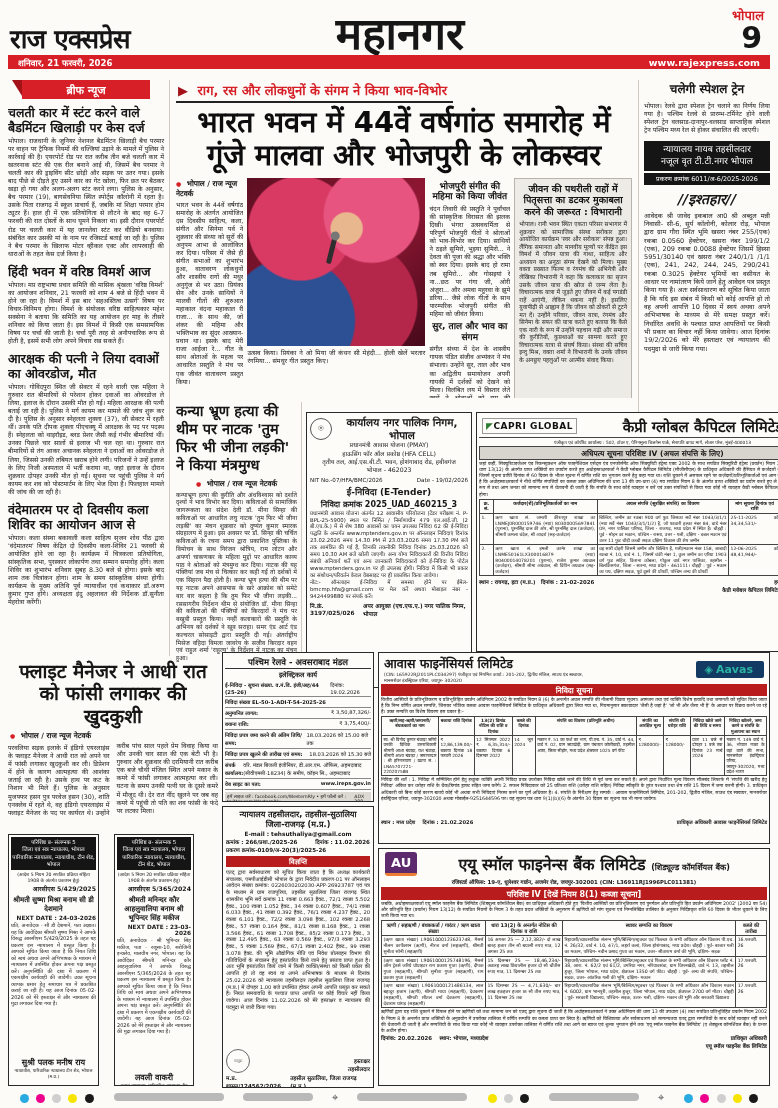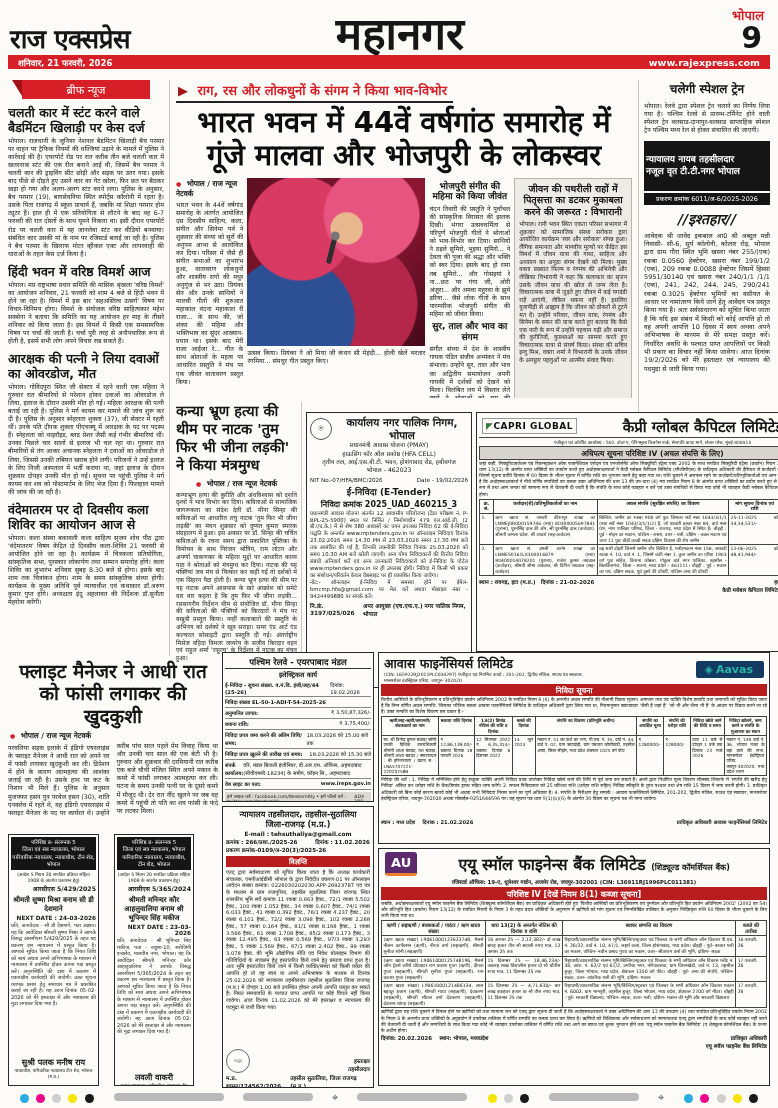--- a/index.html
+++ b/index.html
@@ -16,21 +16,21 @@
   .mh-name{left:10px;top:20px;font-size:26px;font-weight:800;letter-spacing:-0.5px;}
   .mh-center{left:250px;top:2px;width:300px;text-align:center;font-size:44px;font-weight:800;}
   .mh-city{right:14px;top:6px;font-size:13px;font-weight:bold;color:#d61f26;text-align:right;}
   .mh-page{right:16px;top:20px;font-size:30px;font-weight:800;text-align:right;}
   .redbar{left:8px;top:55px;width:762px;height:14px;background:#d61f26;color:#fff;
           display:flex;justify-content:space-between;align-items:center;padding:0 10px;box-sizing:border-box;}
   .redbar .date{font-size:8.5px;font-weight:bold;}
   .redbar .site{font-size:9.5px;font-weight:bold;}
   
   .rail-left{left:8px;top:80px;width:162px;height:576px;overflow:hidden;border-right:1px solid #cfc9bf;padding-right:5px;}
-  .brieftab{background:#d61f26;color:#fff;font-weight:normal;font-size:11px;text-align:center;
+  .brieftab{background:#d61f26;color:#fff;font-weight:bold;font-size:11px;text-align:center;
             width:96px;margin:0 auto 6px auto;padding:2px 16px;position:relative;}
   .brieftab:after{content:"";position:absolute;left:-10px;top:0;border-top:16px solid #a31218;border-left:10px solid transparent;}
   .brief h3{font-size:12.5px;line-height:1.2;font-weight:800;margin:6px 0 2px 0;}
   
   .lead{left:176px;top:80px;width:456px;height:318px;overflow:hidden;}
   .kicker{font-size:13px;font-weight:bold;color:#d61f26;border-bottom:2px solid #222;
           display:inline-block;padding:0 6px 2px 2px;}
   .kicker .arr{color:#a31218;margin-right:5px;}
   .headline{font-size:29px;line-height:1.13;font-weight:800;text-align:center;margin-top:3px;color:#0d0d0d;}
   .lead-cols{display:flex;gap:4px;margin-top:6px;height:228px;}
@@ -50,21 +50,21 @@
   .mic:before{content:"";position:absolute;top:-7px;left:-2px;width:9px;height:9px;border-radius:50%;background:#777;}
   .caption{font-size:6.4px;margin-top:3px;}
   .mahima-col{width:84px;overflow:hidden;}
   .mahima-col h3{font-size:9px;line-height:1.2;text-align:center;font-weight:800;margin:3px 0;}
   .vibha-box{width:112px;background:#edebe5;border:1px solid #b8b4ab;padding:4px;overflow:hidden;}
   .vibha-box h3{font-size:9.5px;line-height:1.25;text-align:center;font-weight:800;margin-bottom:3px;}
   .vibha-box .t{font-size:5.9px;}
   
   .rail-right{left:638px;top:80px;width:132px;height:572px;overflow:hidden;border-left:1px solid #cfc9bf;padding-left:5px;display:flex;flex-direction:column;}
   .rail-right h3{font-size:12px;font-weight:800;text-align:center;margin:0 0 3px 0;}
-  .nazul-head{background:#151515;color:#fff;font-weight:bold;font-size:9px;text-align:left;padding:13px 2px;margin-top:5px;line-height:1.3;}
+  .nazul-head{background:#151515;color:#fff;font-weight:normal;font-size:9px;text-align:center;padding:3px 2px;margin-top:5px;line-height:1.3;}
   .caseline{background:#151515;color:#fff;font-size:6.4px;text-align:center;padding:1.5px 0;margin-top:2px;}
   .ishtehar{font-size:14px;font-weight:800;text-align:center;font-style:italic;margin:4px 0 2px 0;}
   .sig{font-size:7px;font-weight:bold;text-align:right;margin-top:2px;}
   
   .kanya{left:176px;top:402px;width:126px;height:286px;overflow:hidden;border-right:1px solid #cfc9bf;padding-right:4px;}
   .kanya h2{font-size:14.5px;line-height:1.25;font-weight:800;margin-bottom:3px;}
   .kanya .byline{text-align:center;}
   
   .nagar{left:306px;top:412px;width:166px;height:276px;padding:3px;overflow:hidden;}
   .nagar .orghead{display:flex;gap:4px;align-items:center;}
@@ -314,21 +314,21 @@
     <div class="byline">
       <span class="dot">●</span>
       <span>भोपाल / राज न्यूज नेटवर्क</span>
     </div>
     <div class="cols">
         <p class="t">परवलिया सड़क इलाके में इंडिगो एयरलाइंस के फ्लाइट मैनेजर ने आधी रात को अपने घर में फांसी लगाकर खुदकुशी कर ली। डिप्रेशन में होने के कारण आत्महत्या की आशंका जताई जा रही है। उसके हाथ पर कट के निशान भी मिले हैं। पुलिस के अनुसार मुजफ्फर हसन पुत्र परवेज हसन (30), शांति एनक्लेव में रहते थे, वह इंडिगो एयरलाइंस में फ्लाइट मैनेजर के पद पर कार्यरत थे। उन्होंने करीब पांच साल पहले प्रेम विवाह किया था और उनकी चार साल की एक बेटी भी है। गुरुवार और शुक्रवार की दरमियानी रात करीब एक बजे चौथी मंजिल स्थित अपने मकान के कमरे में फांसी लगाकर आत्महत्या कर ली। घटना के समय उनकी पत्नी घर के दूसरे कमरे में मौजूद थी। देर रात नींद खुलने पर जब वह कमरे में पहुंची तो पति का शव फांसी के फंदे पर लटका मिला।</p>
       </div>
   </div>
 
   <div class="abs bx wrail">
-    <div class="h1">पश्चिम रेलवे - एयरपाबाद मंडल</div>
+    <div class="h1">पश्चिम रेलवे - अवसराबाद मंडल</div>
     <div class="h2">इलेक्ट्रिकल कार्य</div>
     <div class="row">
         <b>ई-निविदा - सूचना संख्या. व.मं.वि. इंजी/अह/44 (25-26)</b>
         <span>दिनांक: 19.02.2026</span>
       </div>
     <div class="row">
         <b>निविदा संख्या EL-50-1-ADI-T-54-2025-26</b>
       </div>
     <div class="row">
         <b>अनुमानित लागत:</b>

